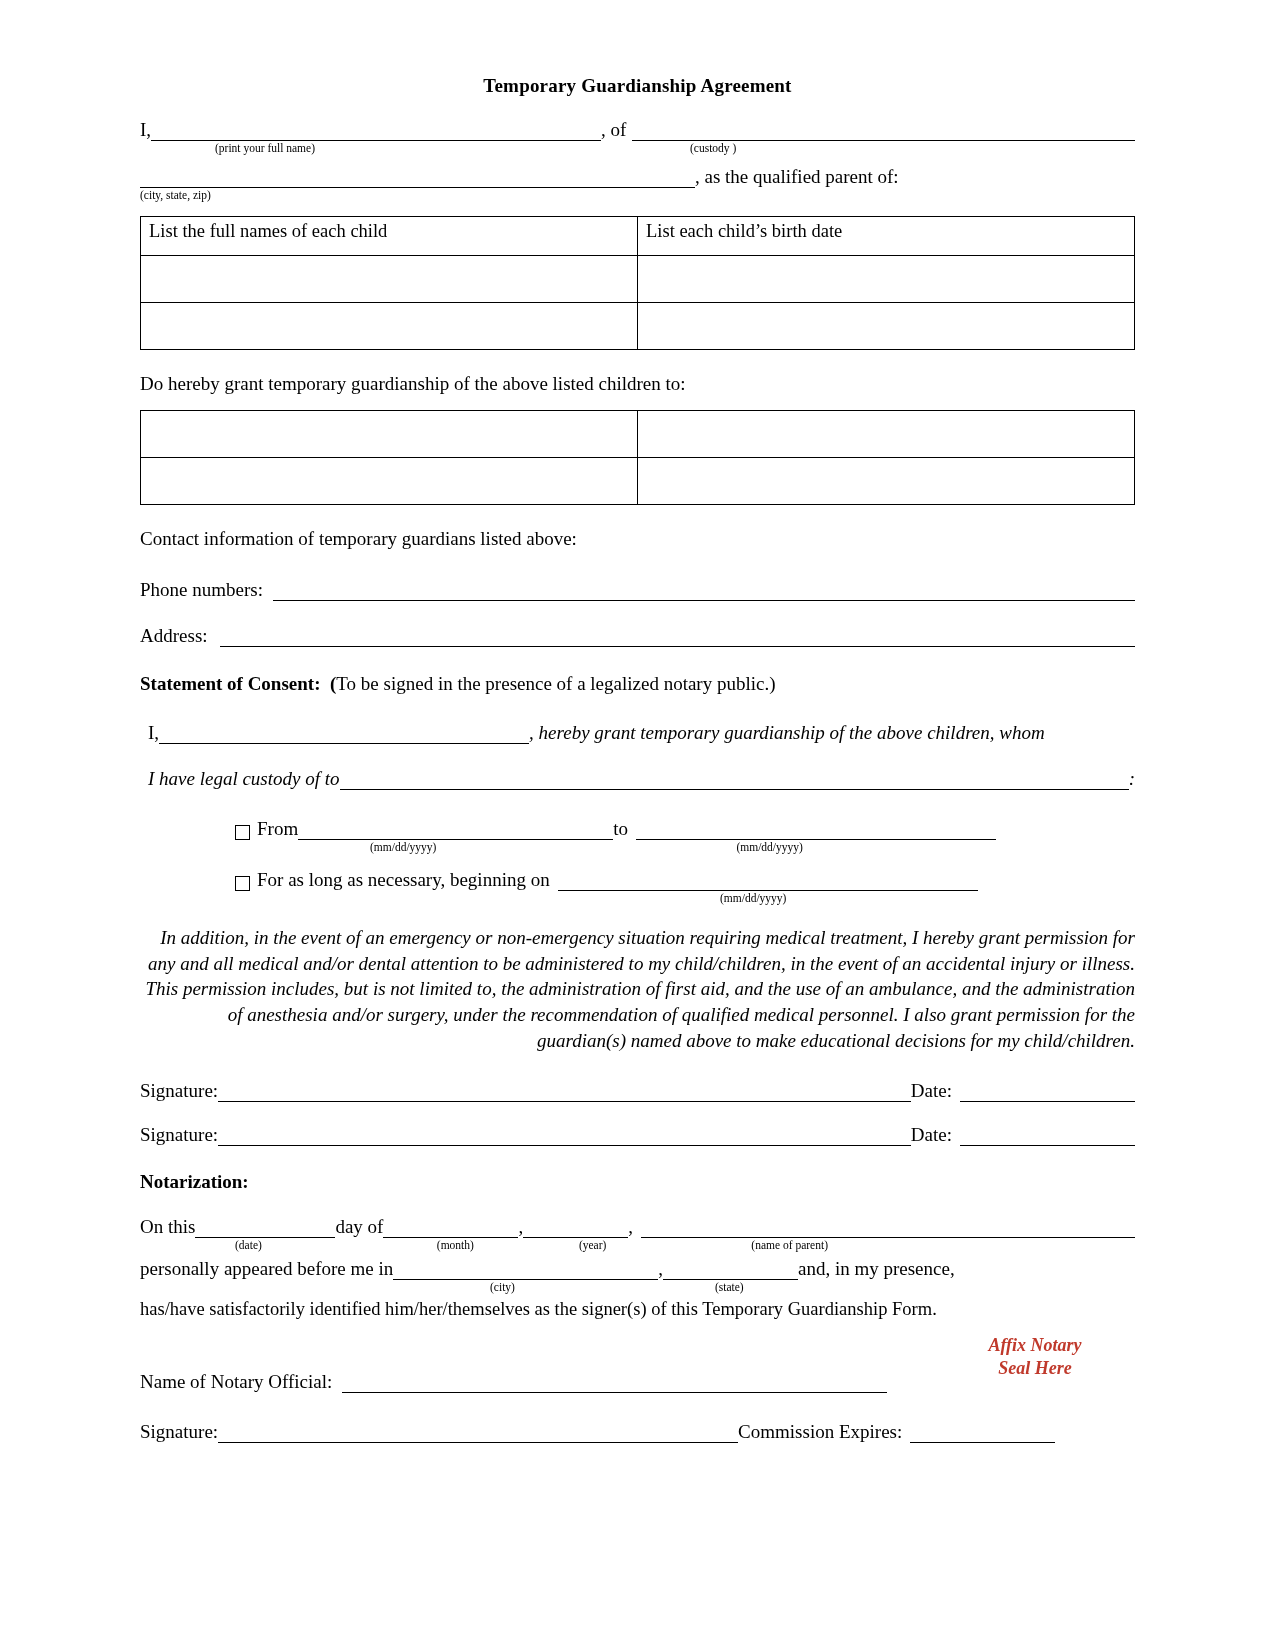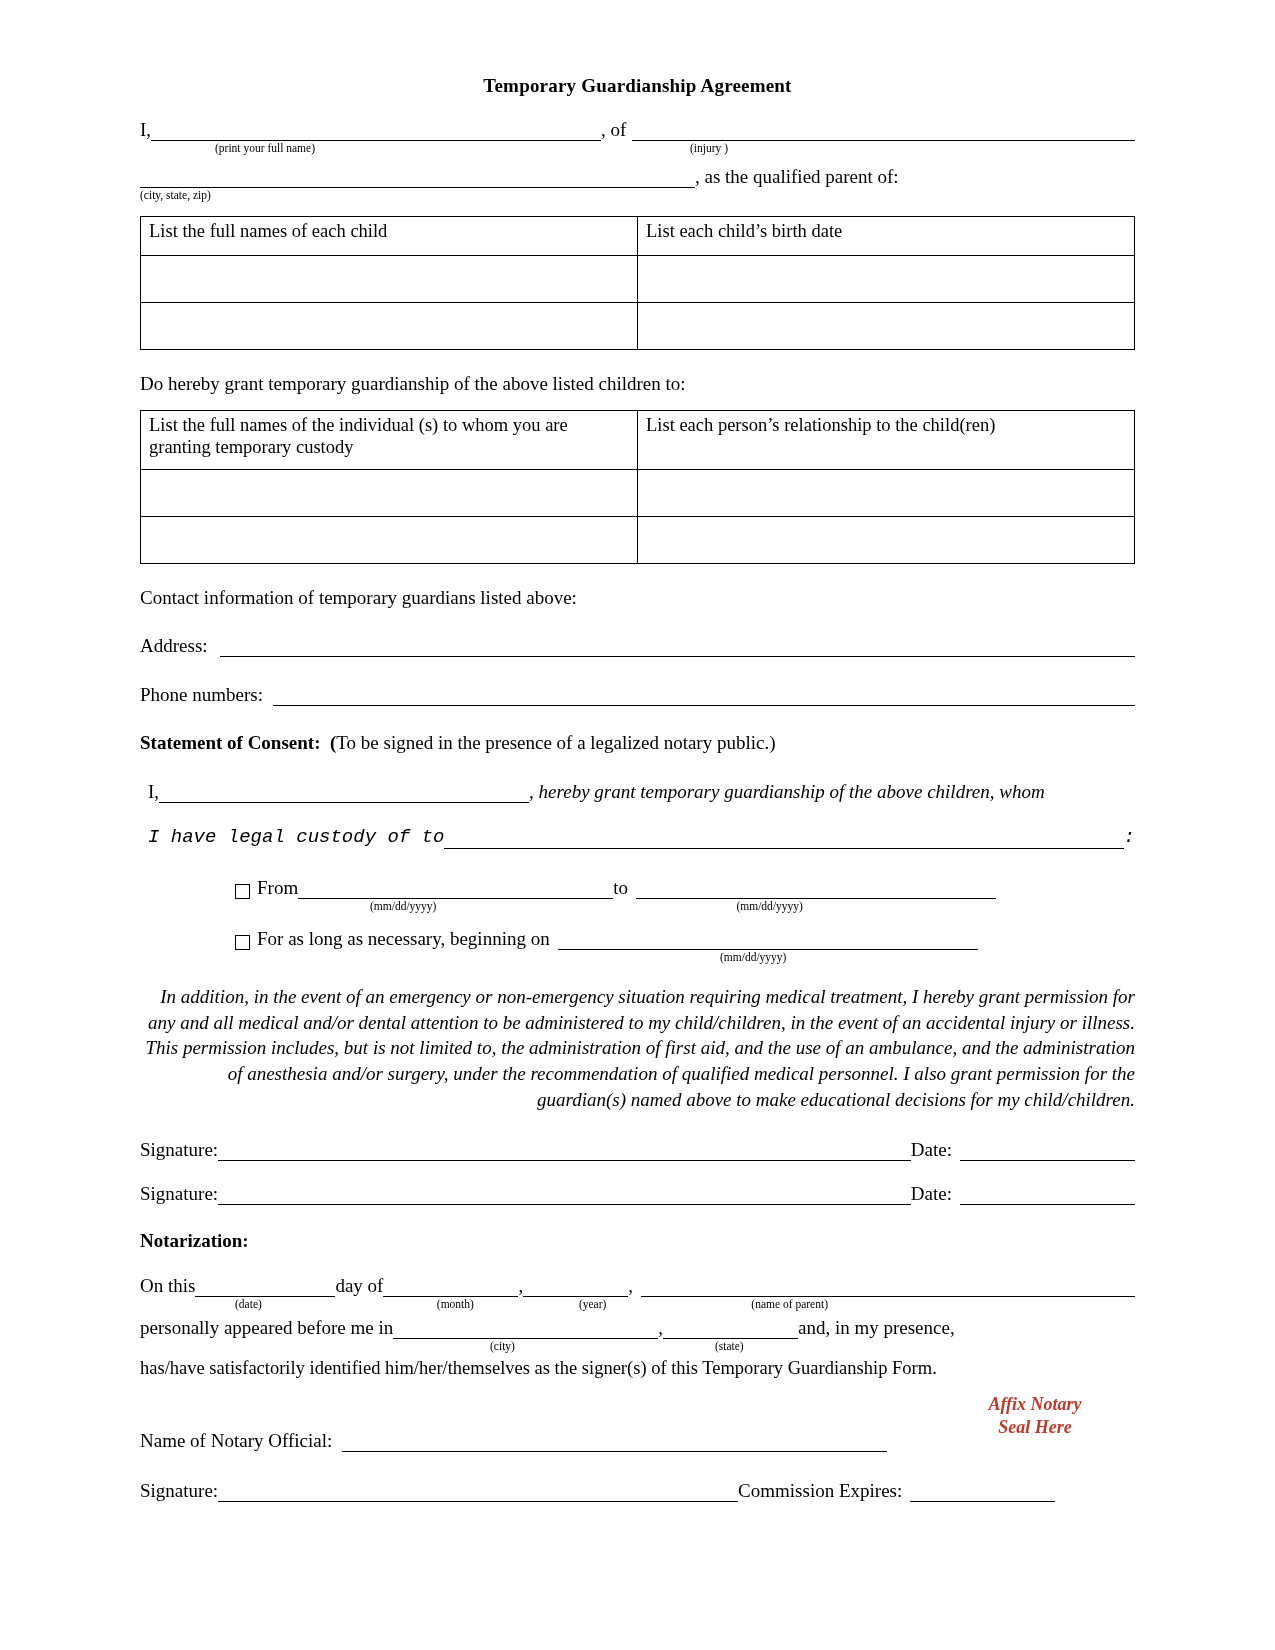--- a/index.html
+++ b/index.html
@@ -117,21 +117,21 @@
   <div class="doc-title">Temporary Guardianship Agreement</div>
 
   <div class="row">
     <span class="txt">I,</span>
     <span class="fill-fixed" style="width:450px;"></span>
     <span class="txt">, of</span>
     <span class="fill" style="margin-left:6px;"></span>
   </div>
   <div class="hint-row">
     <span class="hint" style="margin-left:75px;">(print your full name)</span>
-    <span class="hint" style="margin-left:375px;">(injury )</span>
+    <span class="hint" style="margin-left:375px;">(custody )</span>
   </div>
 
   <div class="row" style="margin-top:12px;">
     <span class="fill-fixed" style="width:555px;"></span>
     <span class="txt">, as the qualified parent of:</span>
   </div>
   <div class="hint-row">
     <span class="hint">(city, state, zip)</span>
   </div>
 
@@ -149,59 +149,55 @@
       <td></td>
       <td></td>
     </tr>
   </tbody>
     </table>
 
   <div class="para">Do hereby grant temporary guardianship of the above listed children to:</div>
 
   <table class="form-table">
     <tbody>
-        <tr>
-      <td class="hdr" style="width:50%; height:50px;">List the full names of the individual (s) to whom you are granting temporary custody</td>
-      <td class="hdr" style="width:50%; height:50px;">List each person’s relationship to the child(ren)</td>
-    </tr>
     <tr>
       <td></td>
       <td></td>
     </tr>
     <tr>
       <td></td>
       <td></td>
     </tr>
   </tbody>
     </table>
 
   <div class="para">Contact information of temporary guardians listed above:</div>
+
+  <div class="row" style="margin-top:27px;">
+    <span class="txt">Phone numbers:</span>
+    <span class="fill" style="margin-left:10px;"></span>
+  </div>
 
   <div class="row" style="margin-top:24px;">
     <span class="txt">Address:</span>
     <span class="fill" style="margin-left:12px;"></span>
-  </div>
-
-  <div class="row" style="margin-top:27px;">
-    <span class="txt">Phone numbers:</span>
-    <span class="fill" style="margin-left:10px;"></span>
   </div>
 
   <div class="para" style="margin-top:25px;">
     <span class="bold">Statement of Consent:</span>
     <span class="bold">&nbsp;(</span><span>To be signed in the presence of a legalized notary public.)</span>
   </div>
 
   <div class="row" style="margin-top:26px; padding-left:8px;">
     <span class="txt">I,</span>
     <span class="fill-fixed" style="width:370px;"></span>
     <span class="txt italic">, hereby grant temporary guardianship of the above children, whom</span>
   </div>
 
-  <div class="row" style="margin-top:24px; padding-left:8px;font-family:Liberation Mono, monospace;">
+  <div class="row" style="margin-top:24px; padding-left:8px;">
     <span class="txt italic">I have legal custody of to</span>
     <span class="fill"></span>
     <span class="txt italic">:</span>
   </div>
 
   <div class="row" style="margin-top:28px; padding-left:95px;">
     <span class="cbox"></span>
     <span class="txt">From</span>
     <span class="fill-fixed" style="width:315px;"></span>
     <span class="txt">to</span>

